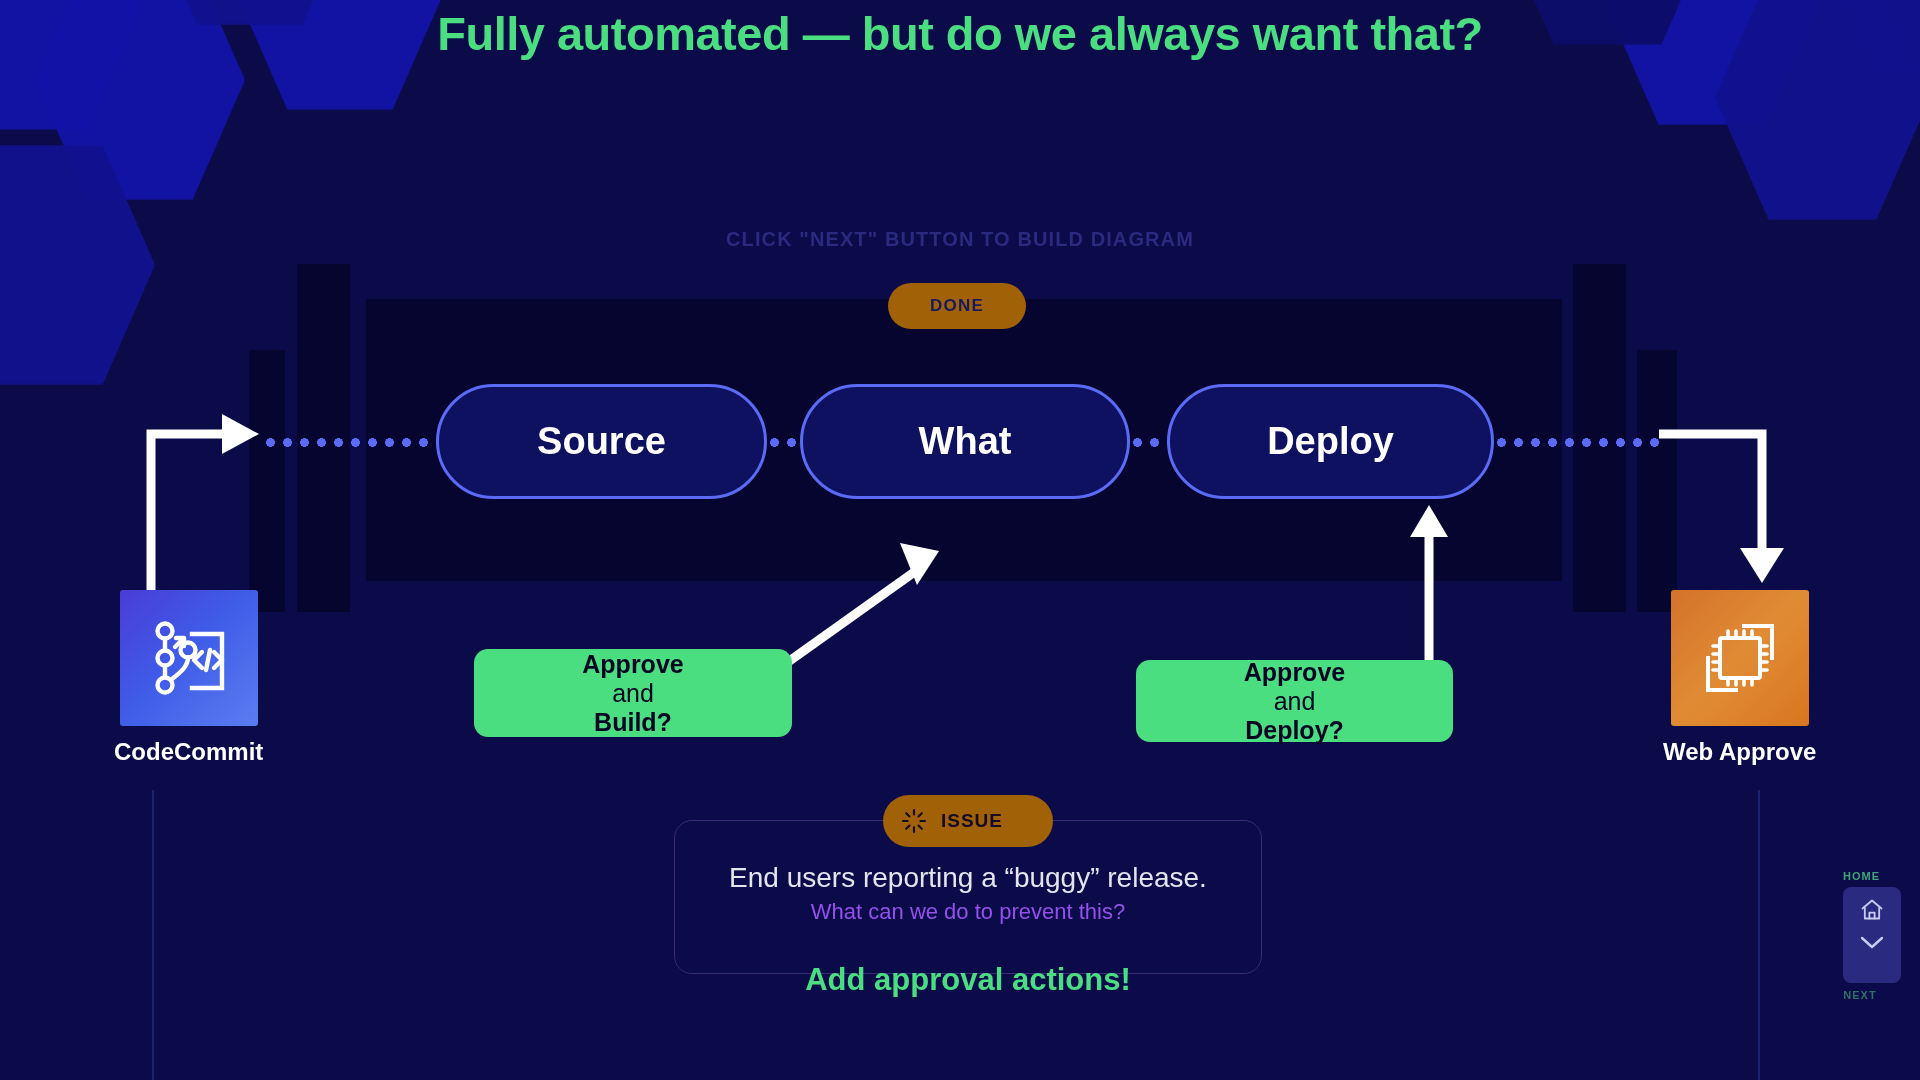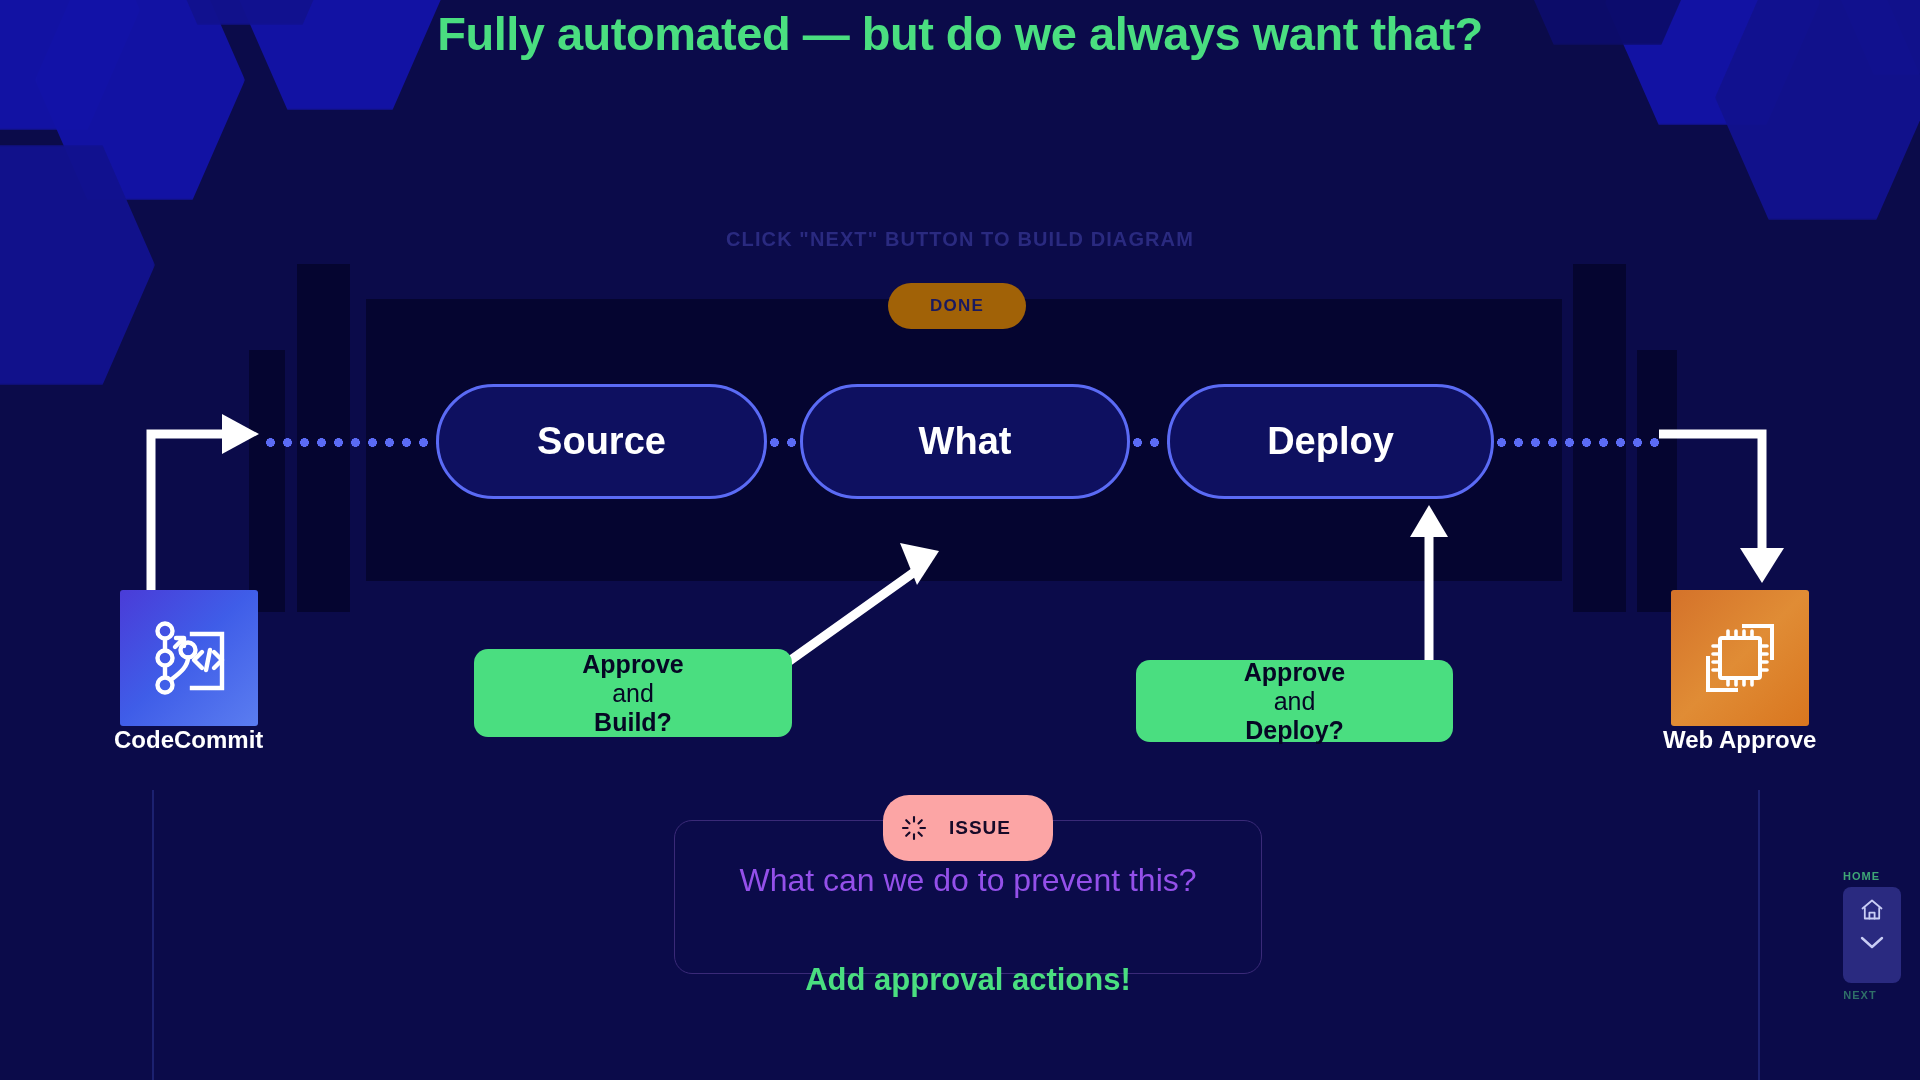--- a/index.html
+++ b/index.html
@@ -143,20 +143,21 @@
   }
   #svc-codecommit { left: 120px; top: 590px; }
   #svc-codecommit .service-tile {
     background: linear-gradient(135deg, #4a3cd8 0%, #3f5de8 48%, #5b7df0 100%);
   }
   #svc-webserver { left: 1671px; top: 590px; }
   #svc-webserver .service-tile {
     background: linear-gradient(135deg, #d4722a 0%, #e08c35 50%, #d9761f 100%);
   }
   .service-label {
+    margin-top: 12px;
     color: #ffffff;
     font-size: 24px;
     font-weight: bold;
     white-space: nowrap;
   }
   #svc-webserver .service-label { margin-left: -8px; }
   #svc-codecommit .service-label { margin-left: -6px; }
 
   
   .callout {
@@ -184,26 +185,26 @@
     z-index: 6;
     pointer-events: none;
   }
 
   
   #issue-badge {
     position: absolute;
     left: 883px;
     top: 795px;
     width: 170px;
-    height: 66px;
+    height: 52px;
     border-radius: 26px;
-    background: #fca5a5;
-    display: flex;
-    align-items: center;
-    gap: 22px;
+    background: #a16207;
+    display: flex;
+    align-items: center;
+    gap: 14px;
     padding-left: 18px;
     z-index: 9;
   }
   #issue-badge .issue-text {
     font-size: 19px;
     font-weight: bold;
     letter-spacing: 1px;
     color: #160a28;
   }
 
@@ -220,21 +221,21 @@
     z-index: 8;
     padding-top: 38px;
     text-align: center;
   }
   #issue-line1 {
     font-size: 28px;
     color: #e4e4ef;
     line-height: 1.35;
   }
   #issue-line2 {
-    font-size: 32px;
+    font-size: 22px;
     color: #9450ea;
     line-height: 1.35;
   }
   #issue-answer {
     position: absolute;
     left: 674px;
     top: 962px;
     width: 588px;
     text-align: center;
     font-size: 31px;
@@ -410,20 +411,21 @@
   <b>Build?</b>
 </div>
 
 <div class="callout" id="callout-deploy">
   <b>Approve</b>
   <span class="reg"> and </span>
   <b>Deploy?</b>
 </div>
 
 <div id="issue-card">
+  <div id="issue-line1">End users reporting a “buggy” release.</div>
   <div id="issue-line2">What can we do to prevent this?</div>
 </div>
 
 <div id="issue-badge">
   <svg width="26" height="26" viewBox="0 0 26 26">
     <g stroke="#160a28" stroke-width="2.1" stroke-linecap="round">
       <line x1="13" y1="2" x2="13" y2="6.6"></line>
       <line x1="20.8" y1="5.2" x2="17.5" y2="8.5"></line>
       <line x1="24" y1="13" x2="19.4" y2="13"></line>
       <line x1="20.8" y1="20.8" x2="17.5" y2="17.5"></line>

